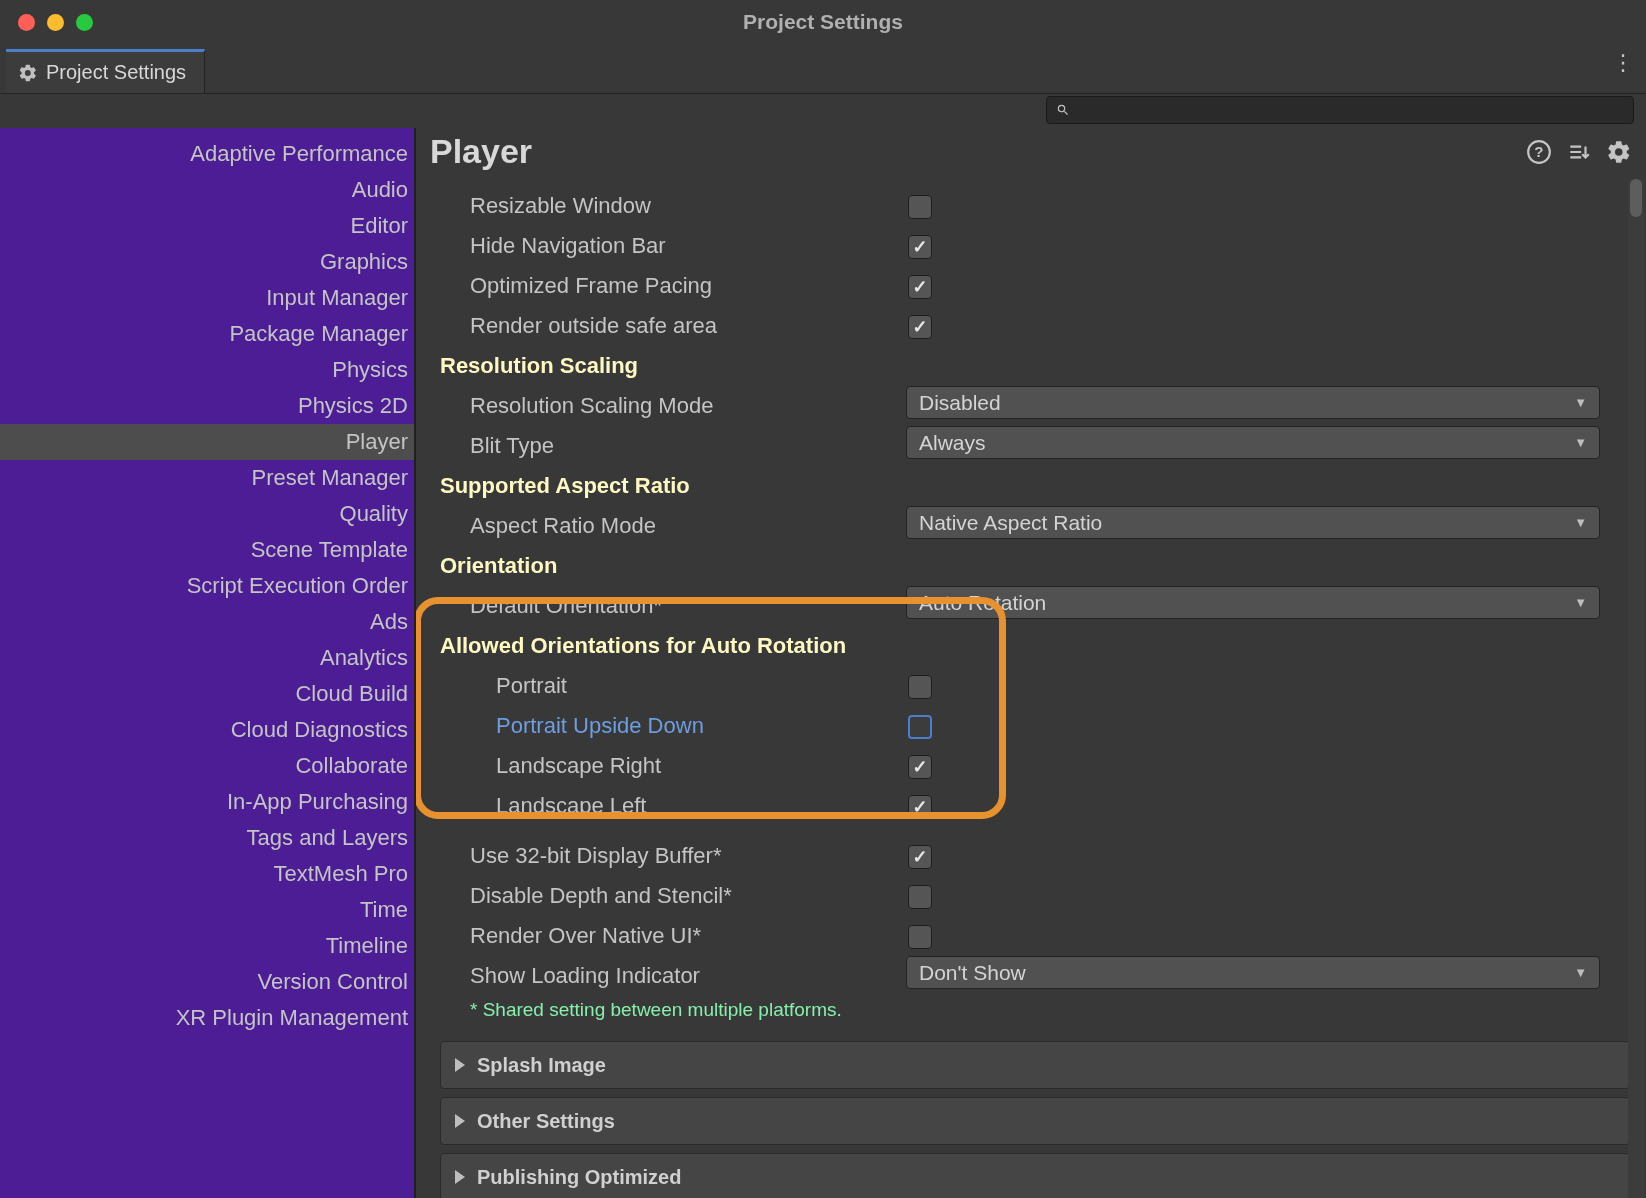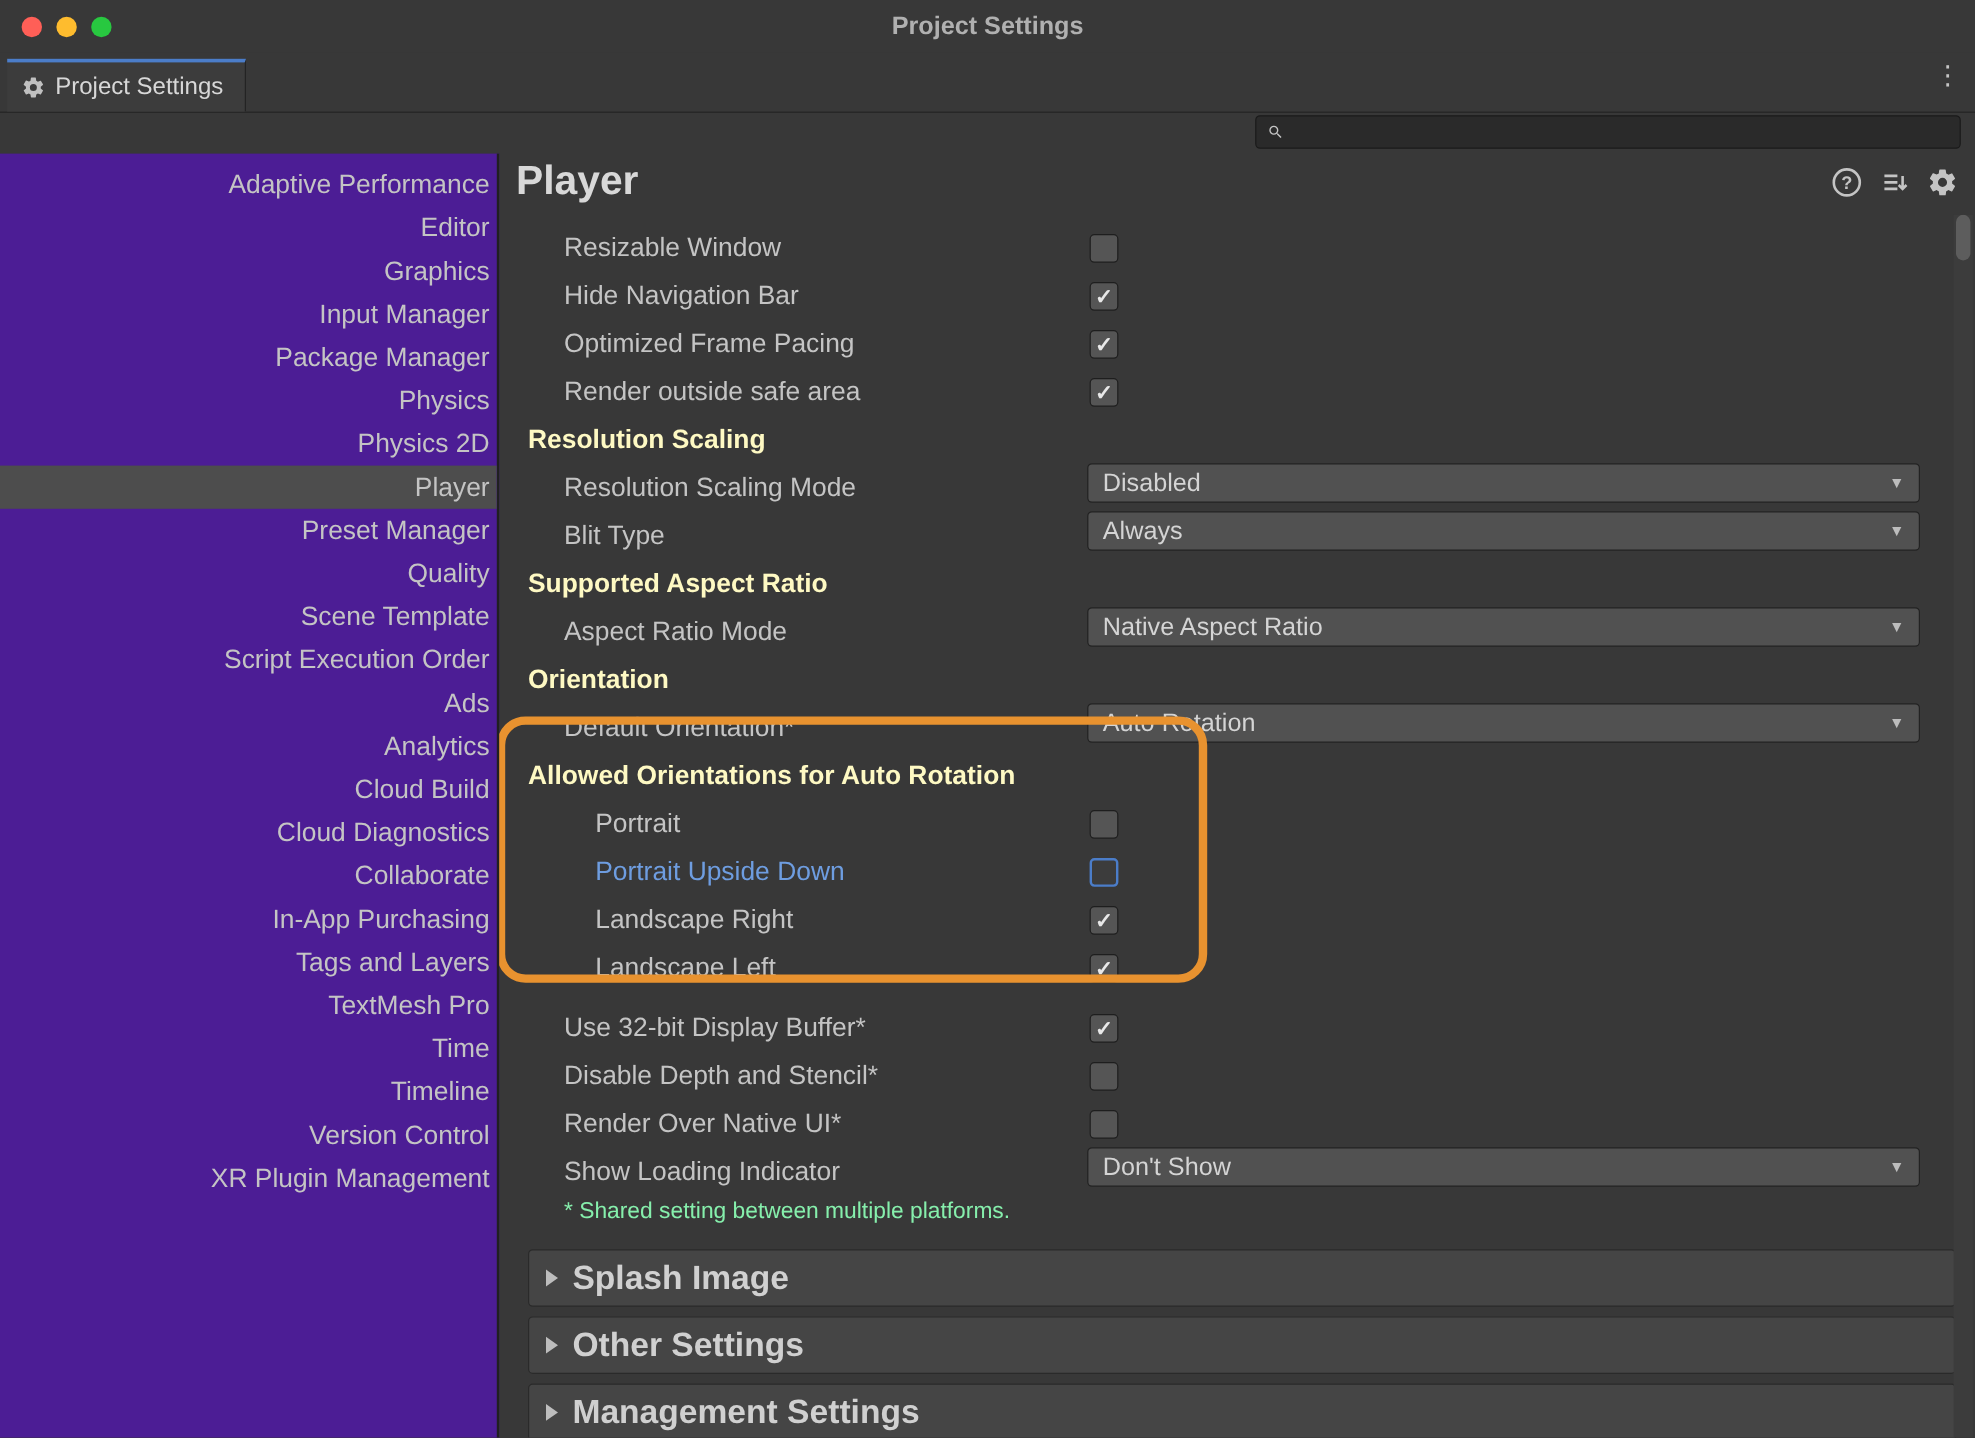--- a/index.html
+++ b/index.html
@@ -195,21 +195,21 @@
     background:#454545;
     border:1px solid #2a2a2a;
     border-radius:4px;
     height:48px;
     display:flex;
     align-items:center;
     padding-left:14px;
     margin-top:8px;
     font-weight:700;
     color:#d0d0d0;
-    font-size:28px;
+    font-size:20px;
     gap:12px;
     cursor:pointer;
   }
   .tri-right {
     width:0; height:0;
     border-top:7px solid transparent;
     border-bottom:7px solid transparent;
     border-left:10px solid #bdbdbd;
   }
   .blue-text { color:#6e9de0; }
@@ -247,20 +247,21 @@
 <div class="search-bar">
   <svg class="search-icon-sm" viewBox="0 0 24 24">
       <path fill="currentColor" d="M15.5 14h-.79l-.28-.27A6.471 6.471 0 0016 9.5 6.5 6.5 0 109.5 16a6.471 6.471 0 004.23-1.57l.27.28v.79l5 4.99L20.49 19l-4.99-5zm-6 0C7.01 14 5 11.99 5 9.5S7.01 5 9.5 5 14 7.01 14 9.5 11.99 14 9.5 14z"></path>
     </svg>
   <input class="search-input" placeholder="" style="">
 </div>
 
 <div class="body-area">
   <div class="sidebar" id="sidebar">
       <div class="sb-item"><span>Adaptive Performance</span></div>
+      <div class="sb-item"><span>Audio</span></div>
       <div class="sb-item"><span>Editor</span></div>
       <div class="sb-item"><span>Graphics</span></div>
       <div class="sb-item"><span>Input Manager</span></div>
       <div class="sb-item"><span>Package Manager</span></div>
       <div class="sb-item"><span>Physics</span></div>
       <div class="sb-item"><span>Physics 2D</span></div>
       <div class="sb-item selected"><span>Player</span></div>
       <div class="sb-item"><span>Preset Manager</span></div>
       <div class="sb-item"><span>Quality</span></div>
       <div class="sb-item"><span>Scene Template</span></div>
@@ -404,17 +405,17 @@
       <div class="section-bar">
         <div class="tri-right"></div>
         <span>Splash Image</span>
       </div>
       <div class="section-bar">
         <div class="tri-right"></div>
         <span>Other Settings</span>
       </div>
       <div class="section-bar">
         <div class="tri-right"></div>
-        <span>Management Settings</span>
+        <span>Publishing Optimized</span>
       </div>
     </div>
   </div>
 </div>
 
 </body></html>

